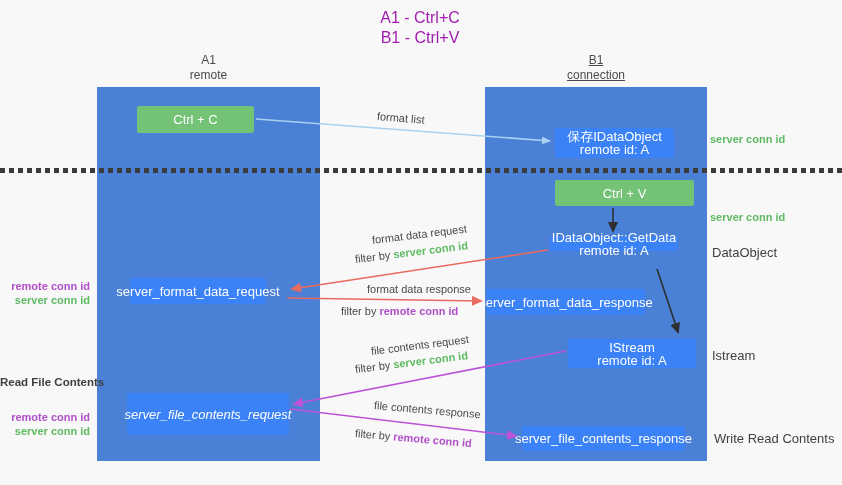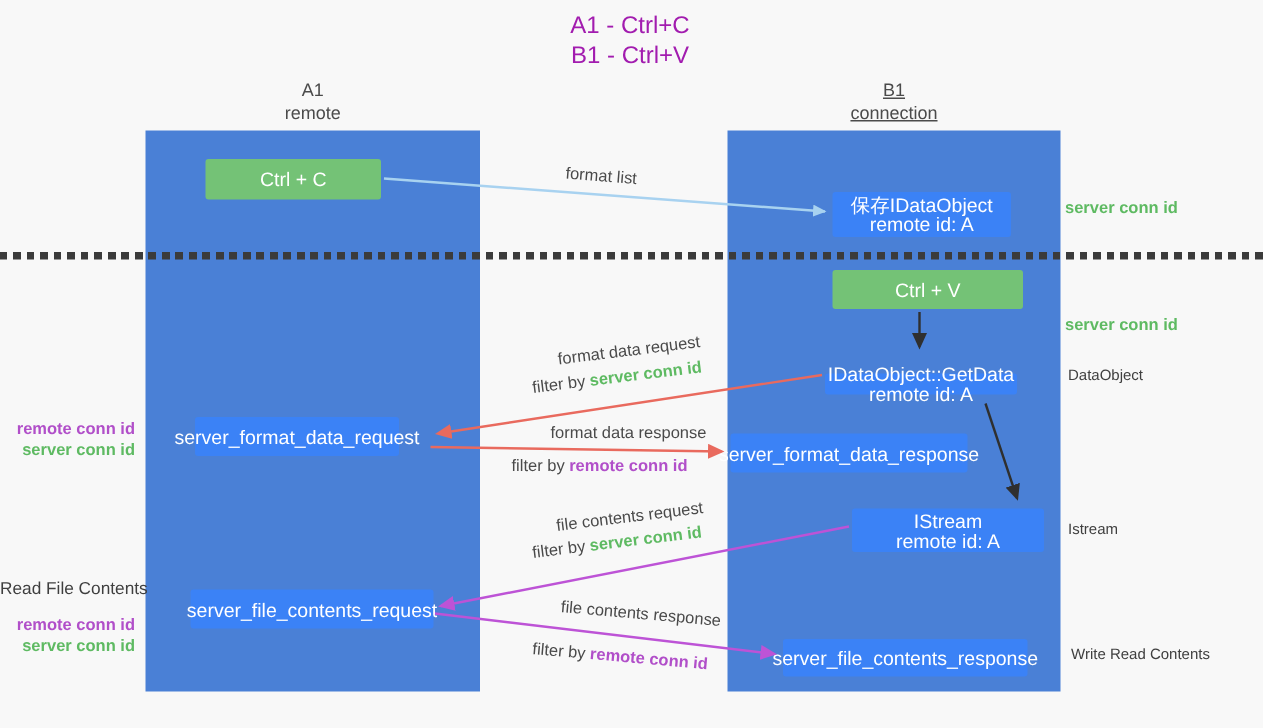--- a/index.html
+++ b/index.html
@@ -37,44 +37,44 @@
     position:absolute; z-index:4;
     display:flex; flex-direction:column; align-items:center; justify-content:center;
     color:#ffffff; font-size:13px; line-height:13px; text-align:center;
     border-radius:2px;
   }
   .node.green  { background:#74c276; }
   .node.orange { background:#3b82f6; }
 
   #ctrl-c       { left:137px; top:106px; width:117px; height:27px; }
   #save-obj     { left:555px; top:128px; width:119px; height:30px; }
-  #ctrl-v       { left:555px; top:180px; width:127px; height:26px; }
-  #getdata      { left:550px; top:237px; width:128px; height:14px;margin-top:12px; }
+  #ctrl-v       { left:555px; top:180px; width:139px; height:26px; }
+  #getdata      { left:550px; top:237px; width:128px; height:14px; }
   #format-req   { left:130px; top:278px; width:136px; height:26px; }
   #format-resp  { left:487px; top:289px; width:158px; height:26px; }
   #istream-node { left:568px; top:339px; width:128px; height:29px; }
-  #file-req     { left:127px; top:393px; width:162px; height:26px; }
+  #file-req     { left:127px; top:393px; width:162px; height:42px;font-style:italic; }
   #file-resp    { left:522px; top:426px; width:163px; height:25px; }
 
   svg.arrows { position:absolute; left:0; top:0; width:842px; height:485px; z-index:5; pointer-events:none; }
 
   .arrow-label {
     position:absolute; z-index:6; font-size:11px; color:#4a4a4a;
     white-space:nowrap; transform-origin:left center;
   }
   .tilt-up   { transform:rotate(-7deg); }
   .tilt-dn   { transform:rotate(5deg); }
   .tilt-dn2  { transform:rotate(4.5deg); }
 
   .green-text  { color:#5eba62; font-weight:bold; }
   .purple-text { color:#b14fc9; font-weight:bold; }
   .filter-word { margin-right:3px; }
 
   .side-label { position:absolute; z-index:6; font-size:11px; white-space:nowrap; }
-  .side-label.plain { font-size:10px; color:#3f3f3f; }
+  .side-label.plain { font-size:13px; color:#3f3f3f; }
   .left-group {
     position:absolute; z-index:6; left:0; width:90px; text-align:right;
     font-size:11px; line-height:14px; white-space:nowrap;
   }
 </style>
 </head>
 <body>
 
 <div class="stage">
 
@@ -186,20 +186,20 @@
   <div class="side-label green-text" style="left:710px; top:211px;">server conn id</div>
   <div class="side-label plain" style="left:712px; top:245px;">DataObject</div>
   <div class="side-label plain" style="left:712px; top:348px;">Istream</div>
   <div class="side-label plain" style="left:714px; top:431px;">Write Read Contents</div>
 
   <div class="left-group" style="top:279px;">
     <div class="purple-text">remote conn id</div>
     <div class="green-text">server conn id</div>
   </div>
 
-  <div class="left-group" style="top:386px; font-size:11.5px; color:#3f3f3f;">Read File Contents</div>
+  <div class="left-group" style="top:375px; font-size:11.5px; color:#3f3f3f;font-weight:bold;">Read File Contents</div>
 
   <div class="left-group" style="top:410px;">
     <div class="purple-text">remote conn id</div>
     <div class="green-text">server conn id</div>
   </div>
 
 </div>
 
 </body></html>

